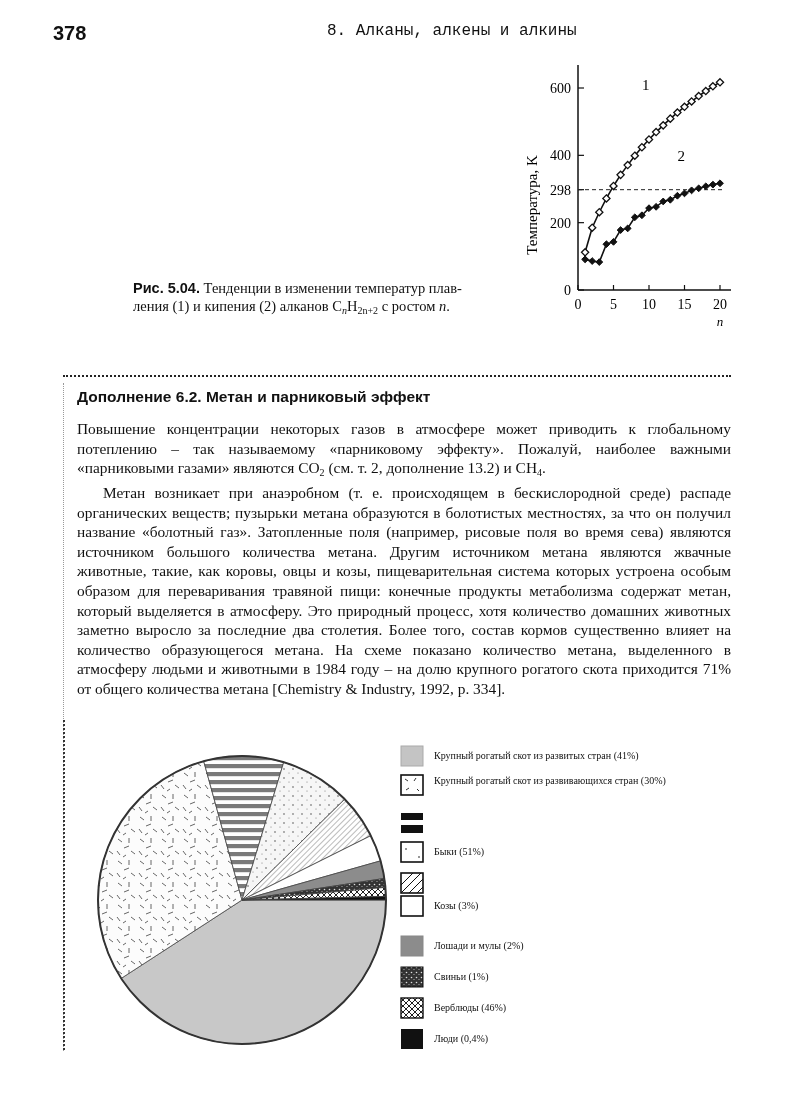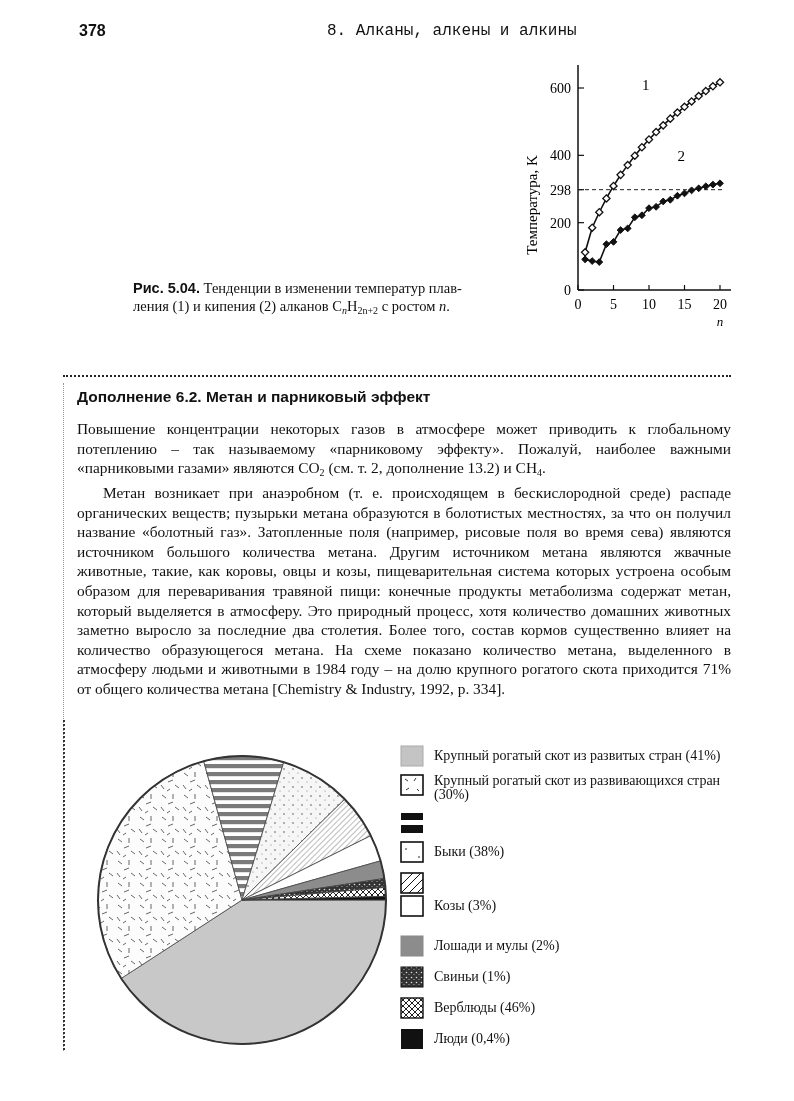--- a/index.html
+++ b/index.html
@@ -1,34 +1,34 @@
 <!DOCTYPE html>
 <html><head>
 <meta charset="utf-8">
 <style>
   html, body { margin: 0; padding: 0; background: #ffffff; }
   body { width: 794px; height: 1101px; position: relative; overflow: hidden; color: #111; font-family: "Liberation Serif", serif; }
   .abs { position: absolute; }
-  #page-number { left: 79px; top: 22px; font-family: "Liberation Sans", sans-serif; font-weight: bold; font-size: 16px; }
+  #page-number { left: 53px; top: 22px; font-family: "Liberation Sans", sans-serif; font-weight: bold; font-size: 20px; }
   #running-head { left: 327px; top: 22px; font-family: Liberation Mono, monospace; font-size: 16px; }
   #caption { left: 133px; top: 279px; width: 380px; font-size: 14.5px; line-height: 18px; }
   #caption .fig-label { font-family: "Liberation Sans", sans-serif; font-weight: bold; }
   #caption i { font-style: italic; }
   #line-chart { left: 505px; top: 60px; }
   #sep { left: 63px; top: 375px; width: 668px; border-top: 2px dotted #222; }
   #vline { left: 63px; top: 383px; height: 668px; border-left: 1.5px dotted #999; }
   #vline2 { left: 63px; top: 720px; height: 330px; border-left: 2px dotted #333; }
   #box-title { left: 77px; top: 388px; font-family: "Liberation Sans", sans-serif; font-weight: bold; font-size: 15.5px; }
   .para { position: absolute; left: 77px; width: 654px; font-size: 15.4px; line-height: 19.6px; text-align: justify; }
   #p1 { top: 419px; }
   #p2 { top: 483px; text-indent: 26px; }
   sub { font-size: 10px; vertical-align: -3px; }
   #pie { left: 93px; top: 748px; }
   #legend { left: 400px; top: 745px; width: 340px; }
-  .leg { position: absolute; left: 0; display: flex; align-items: flex-start; font-size: 14px; line-height: 14px; }
+  .leg { position: absolute; left: 0; display: flex; align-items: flex-start; font-size: 10px; line-height: 14px; }
   .leg svg { flex: 0 0 auto; margin-right: 10px; }
   .leg span { display: block; width: 300px; }
 </style>
 </head>
 <body>
 
 <div id="page-number" class="abs">378</div>
 <div id="running-head" class="abs">8. Алканы, алкены и алкины</div>
 
 <svg id="line-chart" class="abs" width="240" height="280" viewBox="0 0 240 280">
@@ -194,21 +194,21 @@
         <rect x="1" y="1" width="22" height="20" fill="#111"></rect>
         <rect x="1" y="8" width="22" height="5" fill="#fff"></rect>
       </svg>
   </div>
   <div class="leg" style="top:96px">
     <svg width="24" height="22">
         <rect x="1" y="1" width="22" height="20" fill="#fff" stroke="#111" stroke-width="1.6"></rect>
         <circle cx="6" cy="8" r="0.8" fill="#111"></circle>
         <circle cx="19" cy="16" r="0.8" fill="#111"></circle>
       </svg>
-    <span style="padding-top:4px">Быки (38%)</span>
+    <span style="padding-top:4px">Быки (51%)</span>
   </div>
   <div class="leg" style="top:127px">
     <svg width="24" height="22">
         <rect x="1" y="1" width="22" height="20" fill="#fff" stroke="#111" stroke-width="1.6"></rect>
         <path d="M1,13 L13,1 M1,21 L21,1 M9,21 L23,7 M17,21 L23,15" stroke="#111"></path>
       </svg>
   </div>
   <div class="leg" style="top:150px">
     <svg width="24" height="22">
         <rect x="1" y="1" width="22" height="20" fill="#fff" stroke="#111" stroke-width="1.6"></rect>

